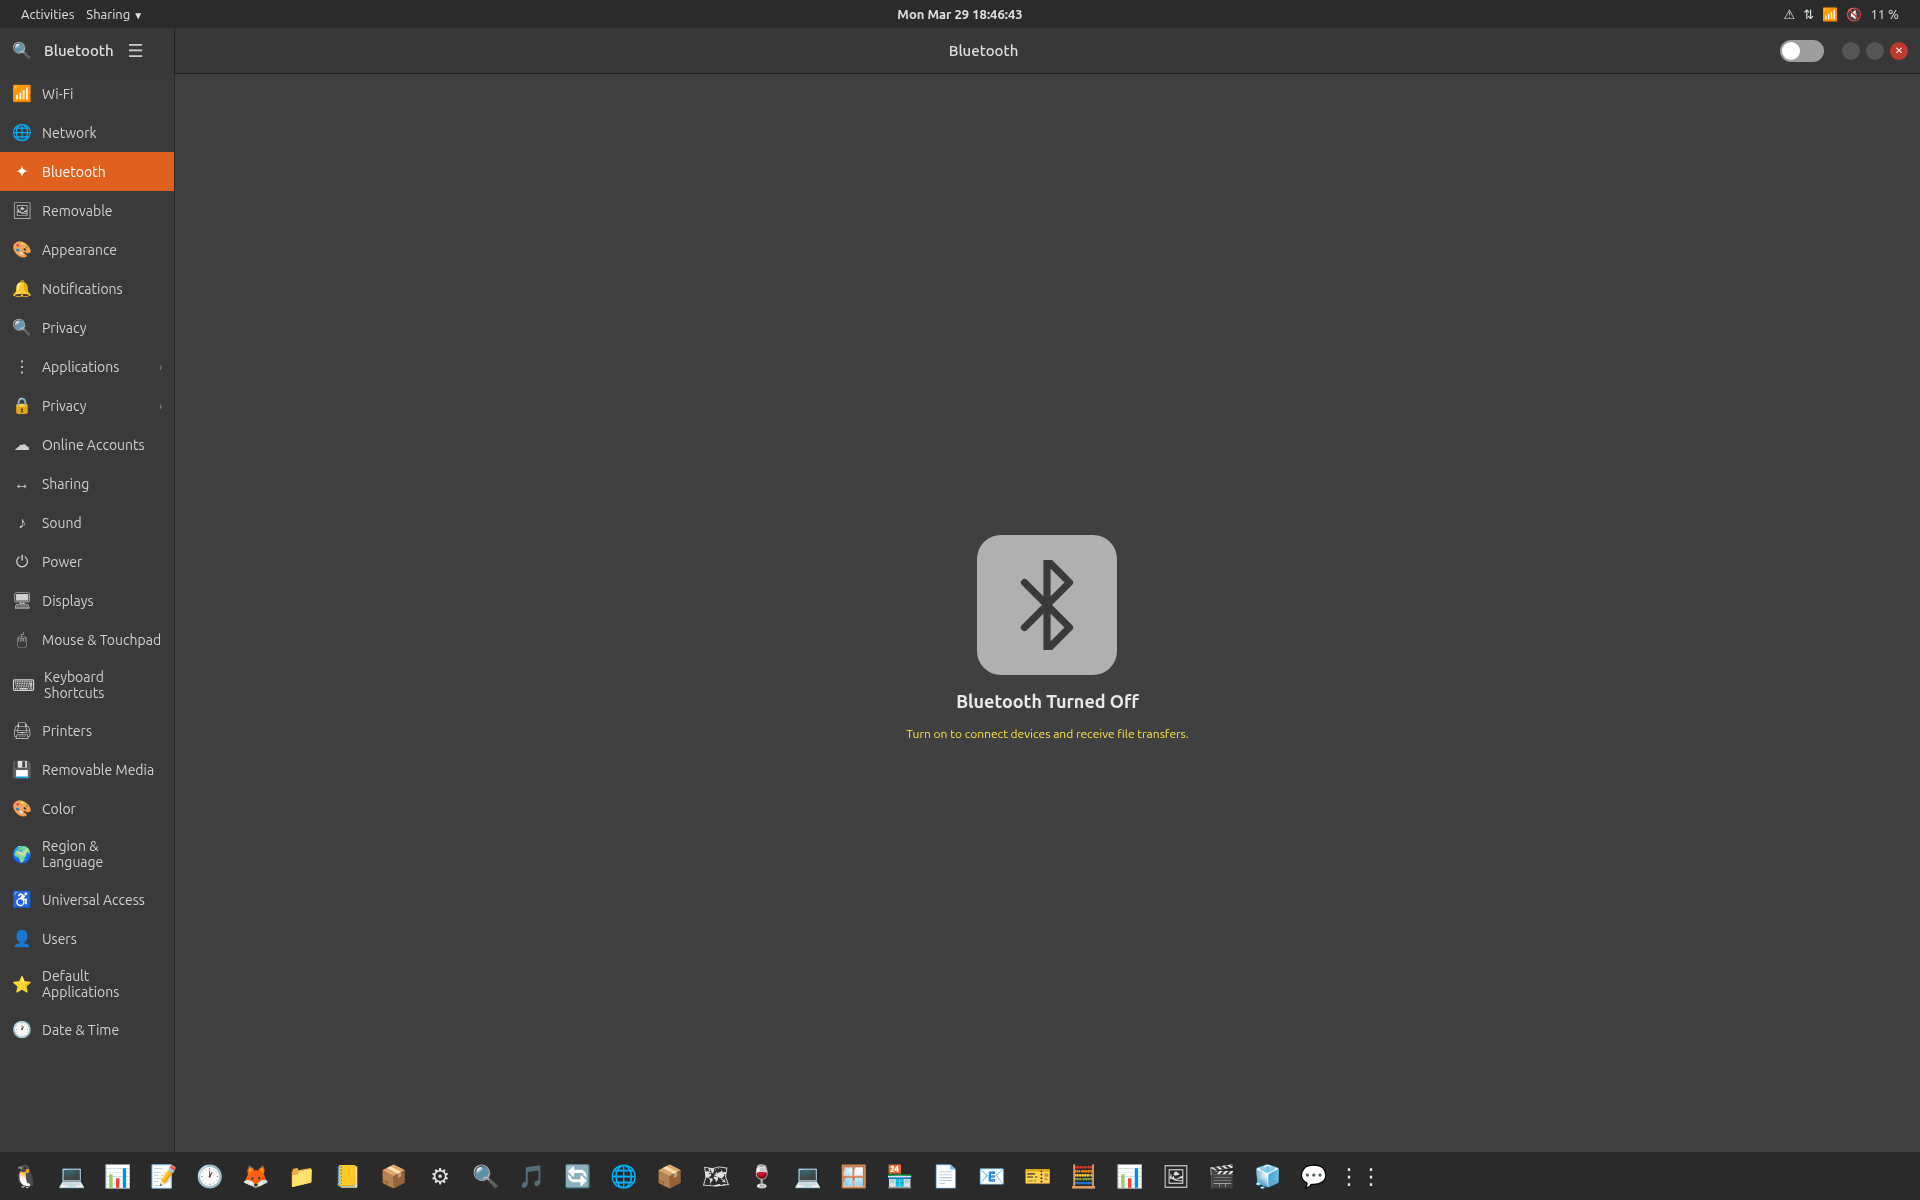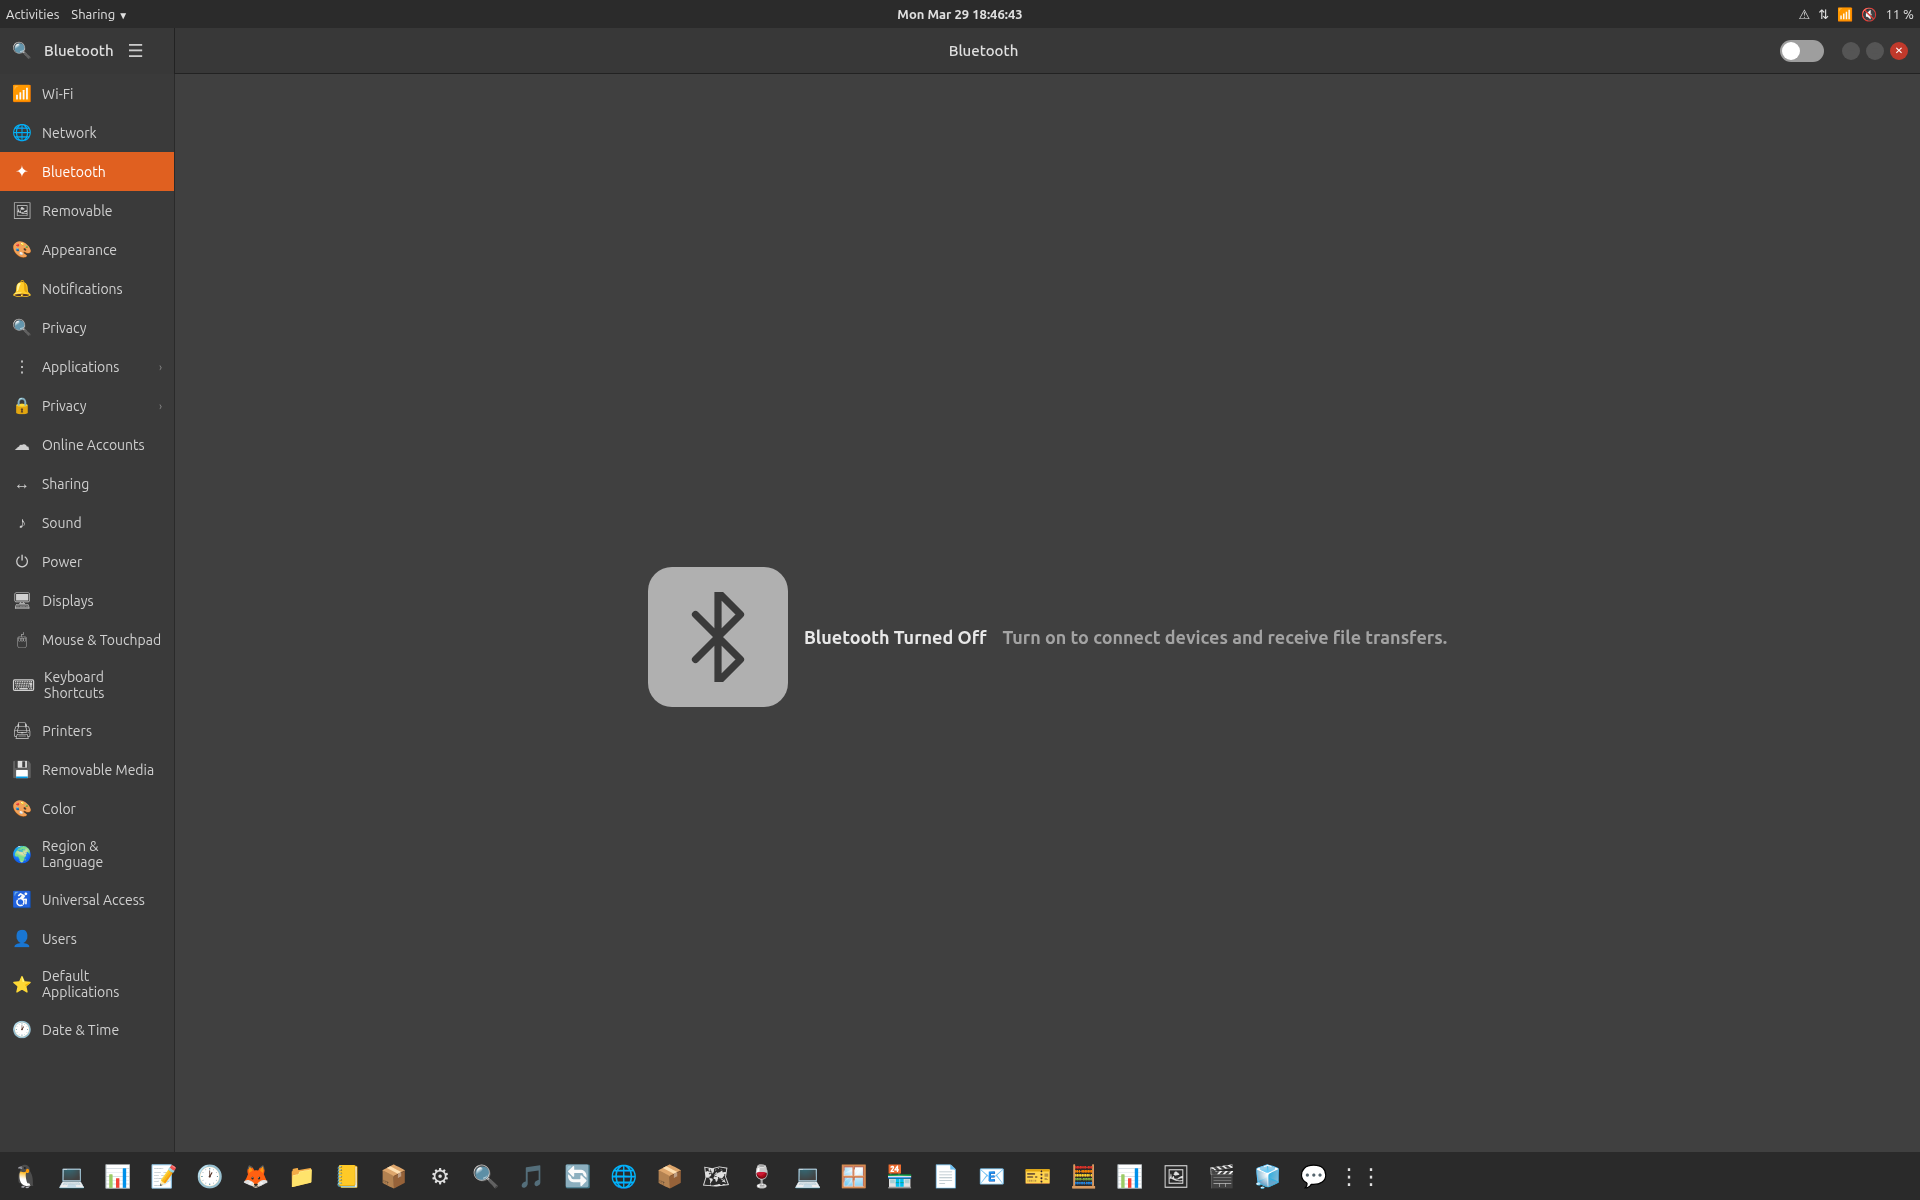--- a/index.html
+++ b/index.html
@@ -5,21 +5,21 @@
     * { box-sizing: border-box; margin: 0; padding: 0; }
     body { font-family: 'Ubuntu', 'Cantarell', sans-serif; background: #3c3c3c; color: #e0e0e0; height: 1200px; width: 1920px; overflow: hidden; font-size: 14px; }
 
     
     #topbar {
       height: 28px;
       background: #2b2b2b;
       display: flex;
       align-items: center;
       justify-content: space-between;
-      padding: 0 6px;
+      padding: 0 21px;
       color: #e0e0e0;
       font-size: 13px;
       position: fixed;
       top: 0; left: 0; right: 0;
       z-index: 100;
     }
     #topbar-left { display: flex; gap: 12px; align-items: center; }
     #topbar-center { position: absolute; left: 50%; transform: translateX(-50%); font-weight: bold; }
     #topbar-right { display: flex; gap: 8px; align-items: center; font-size: 13px; }
 
@@ -119,35 +119,35 @@
       background: #404040;
       display: flex;
       align-items: center;
       justify-content: center;
       flex-direction: column;
     }
 
     
     #bluetooth-off-container {
       display: flex;
-      flex-direction: row;
+      flex-direction: column;
       align-items: center;
       gap: 16px;
     }
     #bt-icon-box {
       width: 140px; height: 140px;
       background: #b0b0b0;
       border-radius: 24px;
       display: flex;
       align-items: center;
       justify-content: center;
     }
     #bt-icon-box svg { width: 90px; height: 90px; fill: #3a3a3a; }
     #bt-off-title { font-size: 18px; font-weight: 600; color: #e8e8e8; }
-    #bt-off-desc { font-size: 18px; color: #a3a3a3; font-weight: bold; }
+    #bt-off-desc { font-size: 12px; color: #fde047; }
 
     
     #taskbar {
       position: fixed;
       bottom: 0; left: 0; right: 0;
       height: 48px;
       background: #2a2a2a;
       display: flex;
       align-items: center;
       padding: 0 4px;

